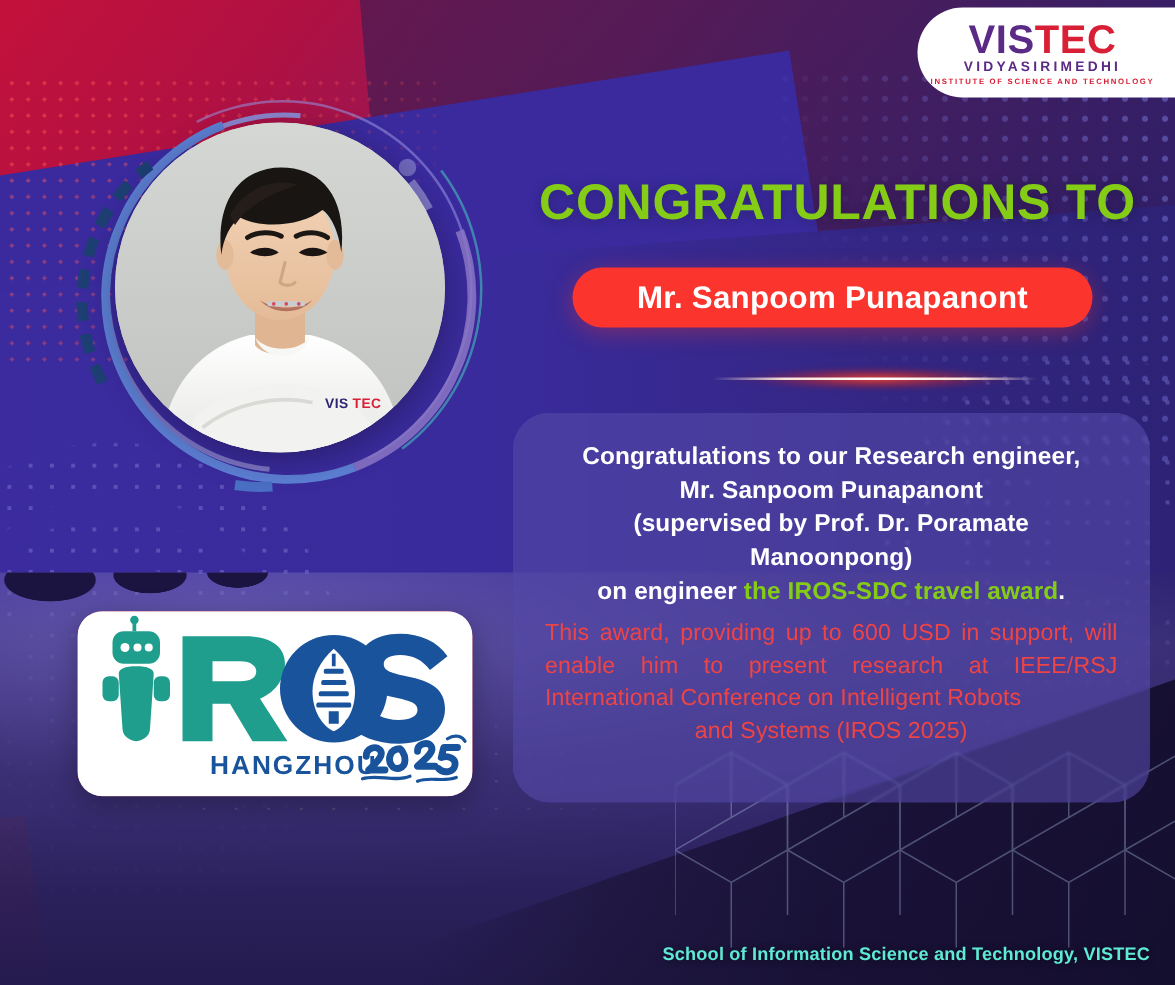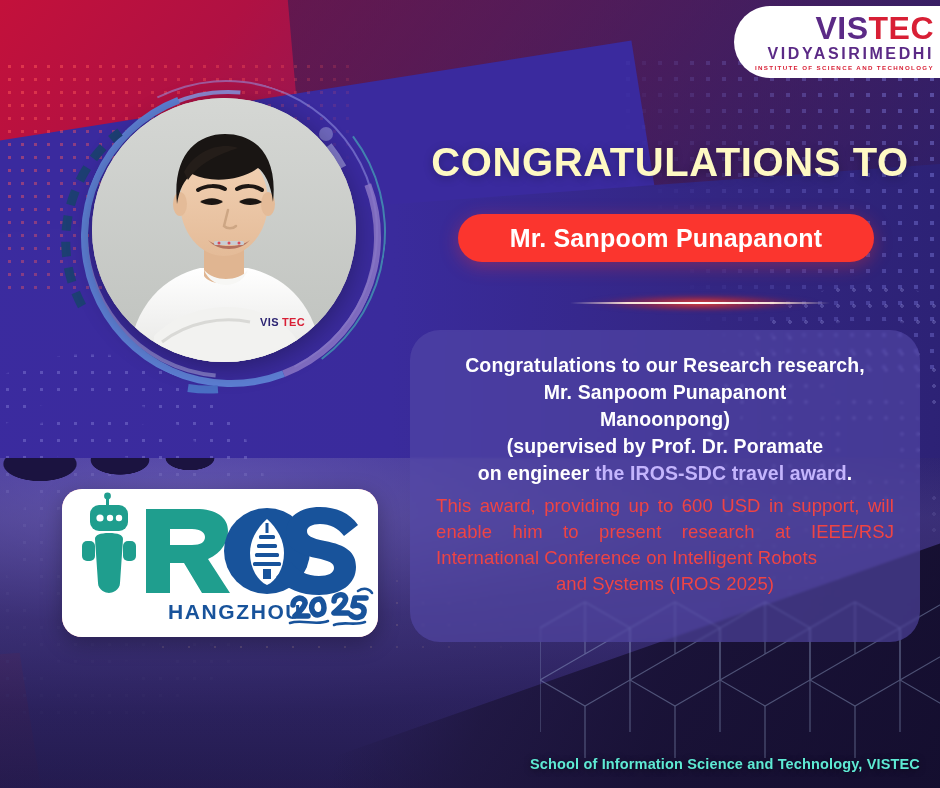--- a/index.html
+++ b/index.html
@@ -111,32 +111,32 @@
   }
 
   
   .vistec-logo{
     position:absolute;right:0;top:6px;
     width:206px;height:72px;
     background:#fff;
     border-top-left-radius:40px;
     border-bottom-left-radius:40px;
     display:flex;flex-direction:column;
-    align-items:flex-end;justify-content:center;
+    align-items:center;justify-content:center;
     padding-right:6px;
     box-sizing:border-box;
   }
   .vistec-word{
     font-size:32px;font-weight:700;letter-spacing:.5px;line-height:1;
     font-family:"Liberation Sans", sans-serif;
   }
   .vistec-word .vis{color:#5b2a86;}
   .vistec-word .tec{color:#d81f35;}
   .vistec-sub1{
-    color:#5b2a86;font-size:16px;font-weight:700;letter-spacing:2.6px;
+    color:#5b2a86;font-size:11px;font-weight:700;letter-spacing:2.6px;
     margin-top:2px;line-height:1;
   }
   .vistec-sub2{
     color:#d81f35;font-size:6.2px;font-weight:700;letter-spacing:1.35px;
     margin-top:3px;line-height:1;
   }
 
   
   .portrait-wrap{
     position:absolute;left:92px;top:98px;width:264px;height:264px;
@@ -179,21 +179,21 @@
     position:absolute;inset:0;border-radius:50%;overflow:hidden;
     background:#c9cbc8;
     box-shadow:0 6px 26px rgba(0,0,0,.30);
   }
   .photo svg{width:100%;height:100%;display:block;}
 
   
   .headline{
     position:absolute;left:420px;top:140px;width:500px;
     text-align:center;
-    color:#fef9c3;
+    color:#84cc16;
     font-size:40px;font-weight:700;letter-spacing:.6px;
     line-height:1.1;
     text-shadow:0 2px 10px rgba(0,0,0,.25);
   }
   
   .name-pill{
     position:absolute;left:458px;top:214px;
     width:416px;height:48px;
     background:#fb352e;
     border-radius:26px;
@@ -223,21 +223,21 @@
     border-radius:30px;
     box-sizing:border-box;
     padding:22px 26px 18px 26px;
     backdrop-filter:blur(1px);
   }
   .panel-bold{
     color:#fff;text-align:center;
     font-size:19.5px;font-weight:700;line-height:1.38;
     letter-spacing:.1px;
   }
-  .panel-bold .award{color:#c4b5fd;}
+  .panel-bold .award{color:#84cc16;}
   .panel-body{
     color:#ef4444;
     font-size:18.5px;font-weight:400;line-height:1.42;
     text-align:justify;
     margin-top:6px;
     letter-spacing:.1px;
   }
   .panel-body .last{display:block;text-align:center;}
 
   
@@ -386,24 +386,24 @@
     <span>Mr. Sanpoom Punapanont</span>
   </div>
 
   <div class="glow">
     <div class="halo"></div>
     <div class="core"></div>
   </div>
 
   <div class="panel">
     <div class="panel-bold">
-      <div>Congratulations to our Research research,</div>
+      <div>Congratulations to our Research engineer,</div>
       <div>Mr. Sanpoom Punapanont</div>
+      <div>(supervised by Prof. Dr. Poramate</div>
       <div>Manoonpong)</div>
-      <div>(supervised by Prof. Dr. Poramate</div>
       <div><span>on engineer </span><span class="award">the IROS-SDC travel award</span><span>.</span></div>
     </div>
     <div class="panel-body">
       <span>This award, providing up to 600 USD in support, will enable him to present research at IEEE/RSJ International Conference on Intelligent Robots</span>
       <span class="last">and Systems (IROS 2025)</span>
     </div>
   </div>
 
   <div class="iros-card">
     <svg viewBox="0 0 316 148" role="img">

